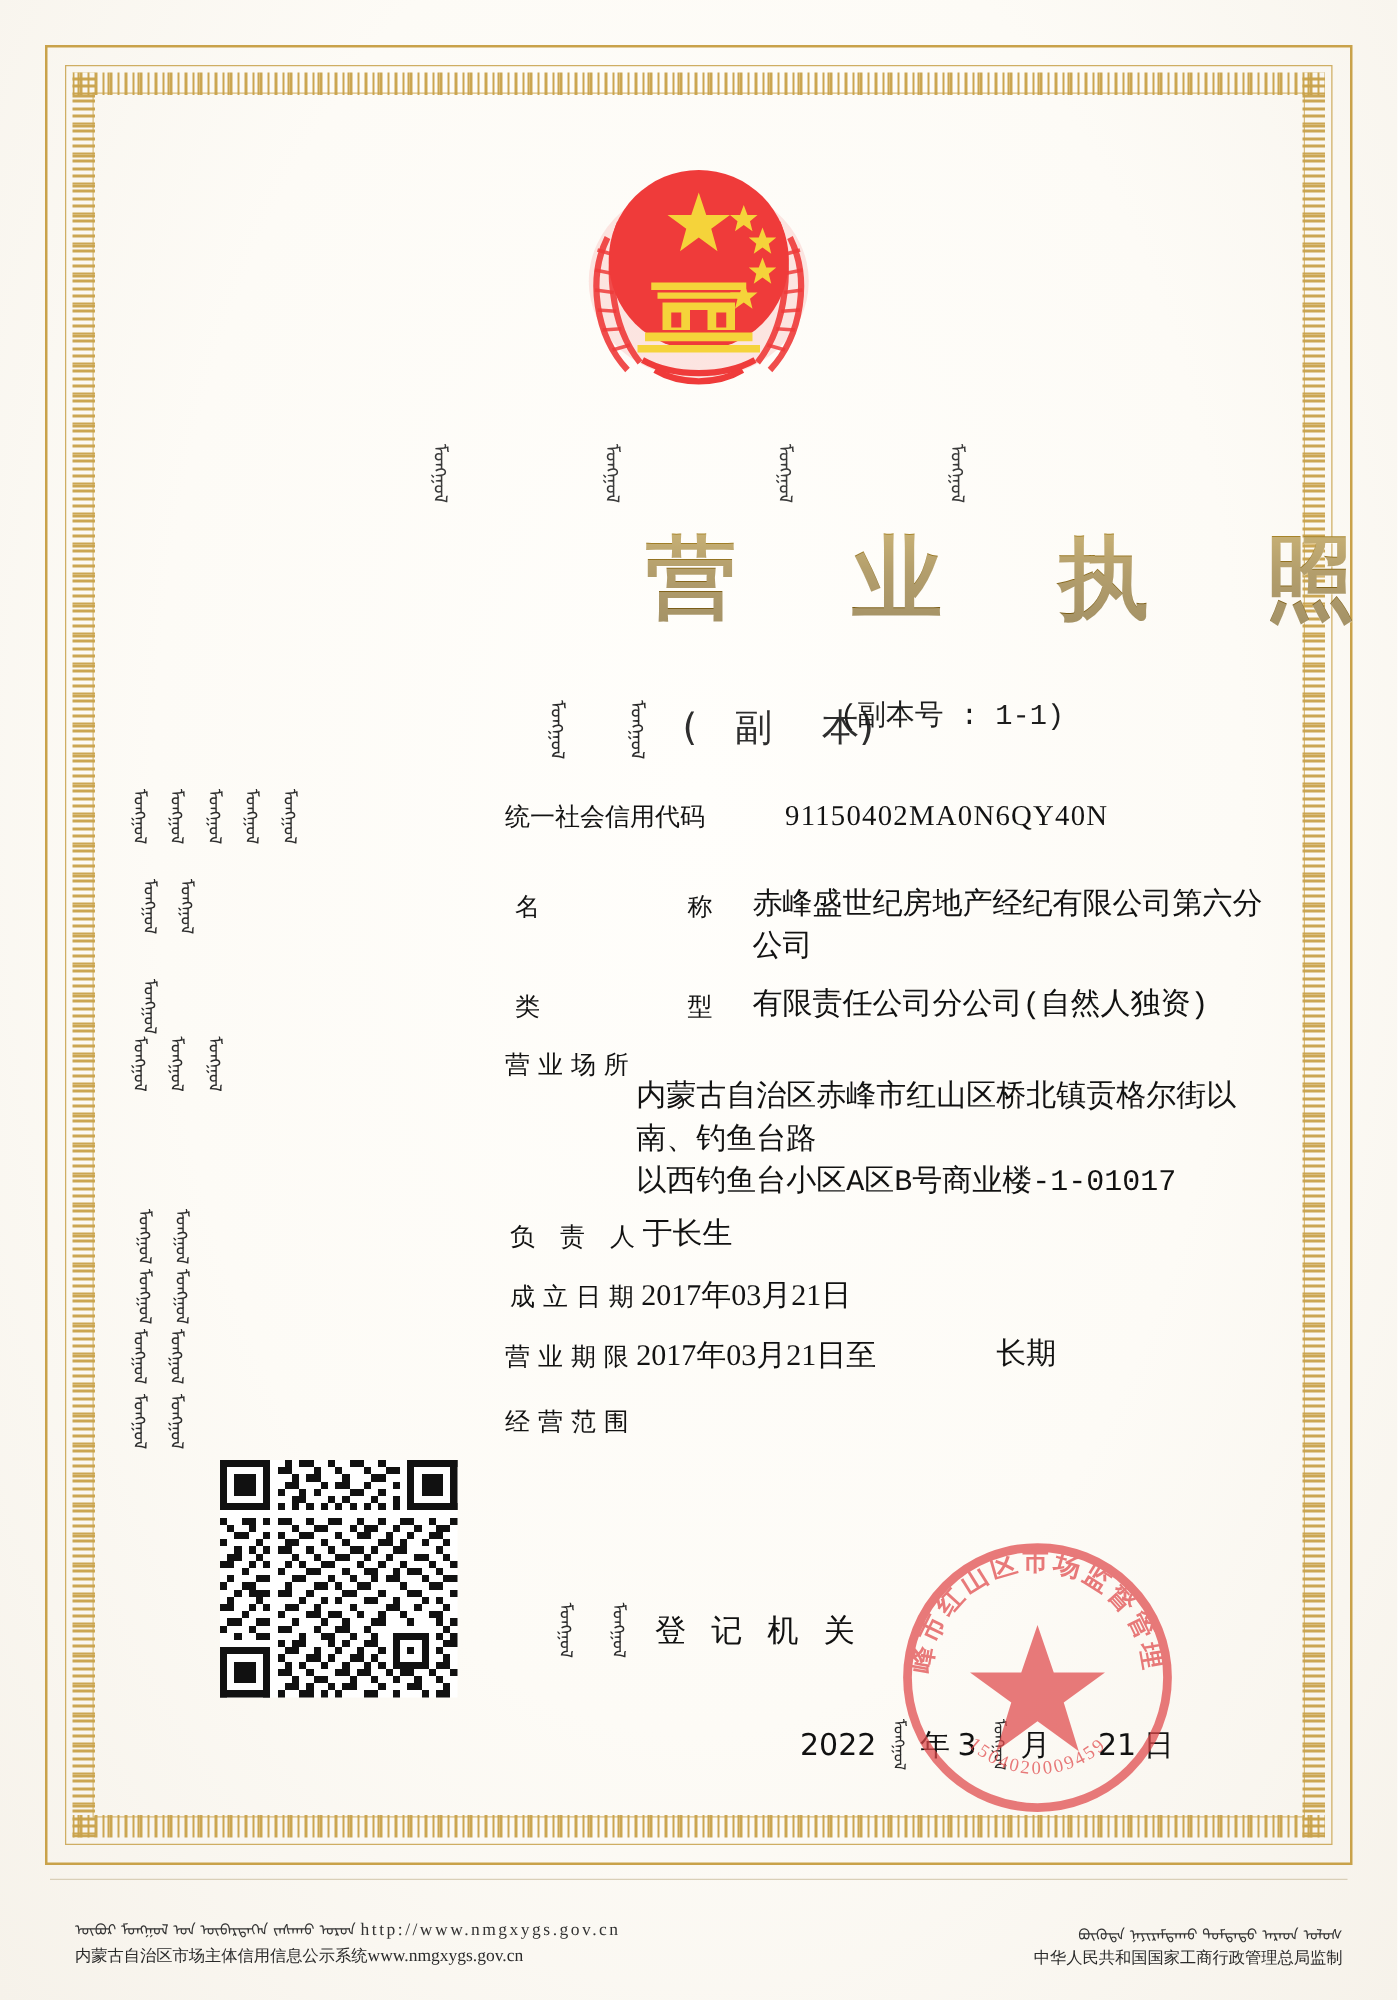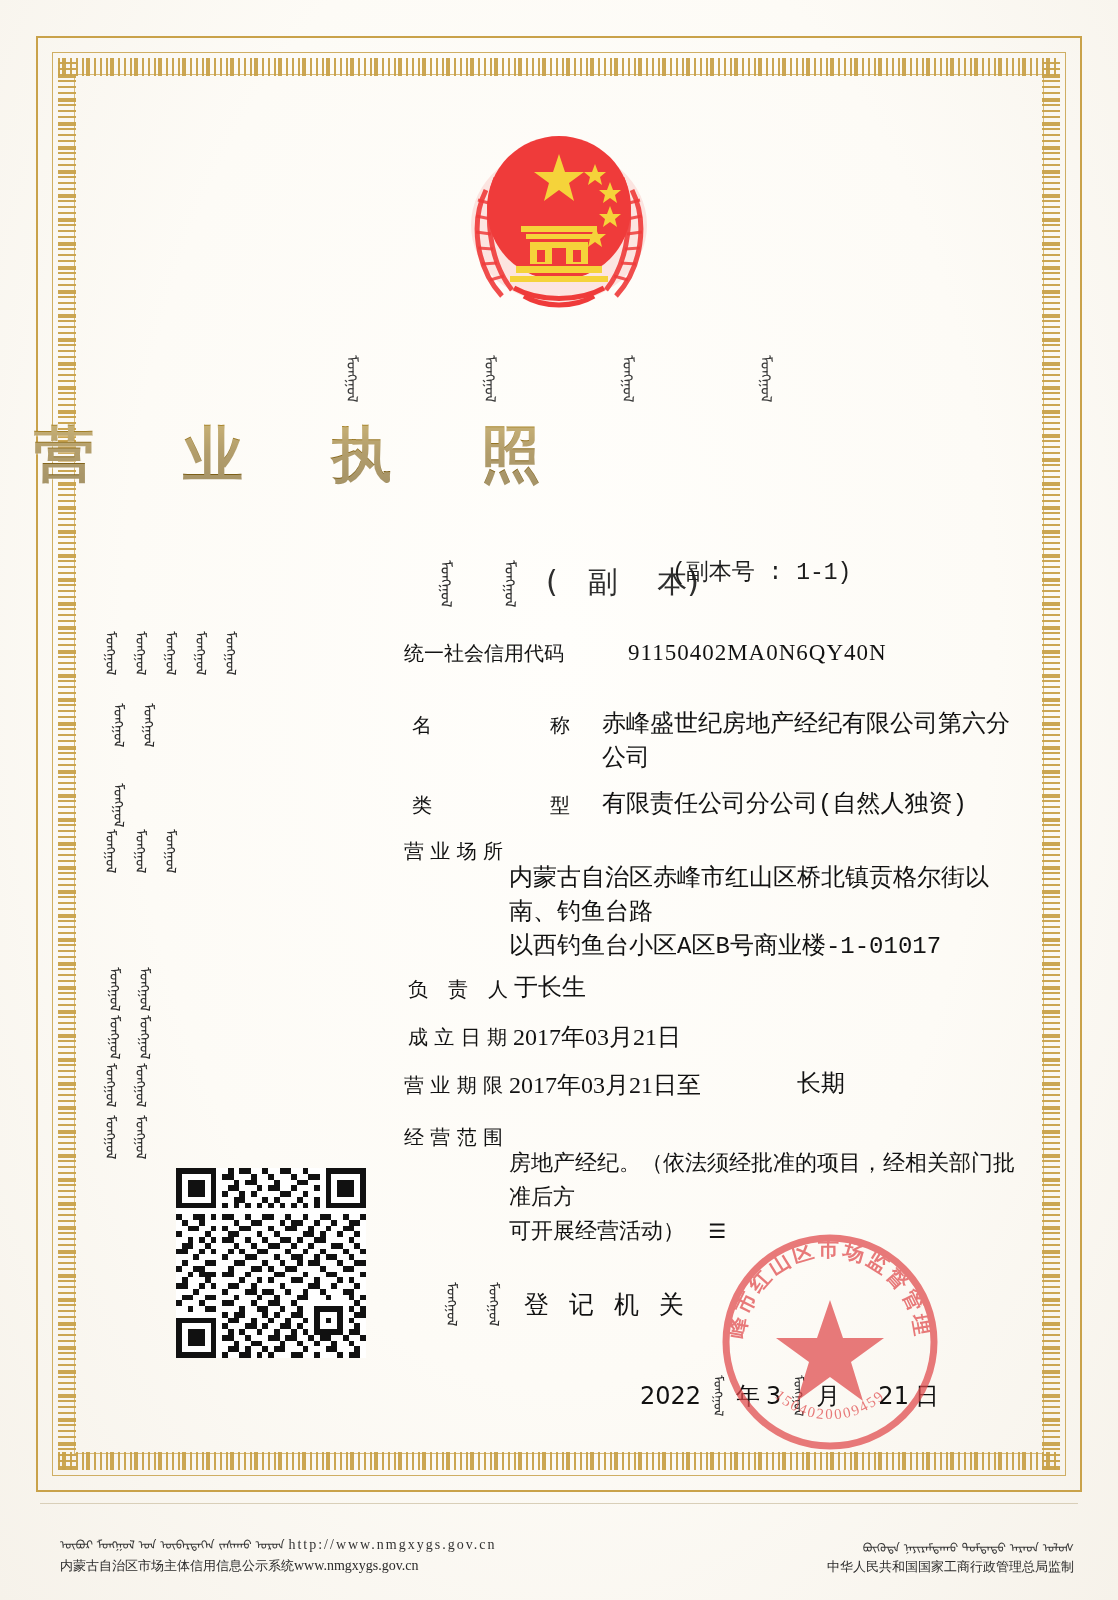--- a/index.html
+++ b/index.html
@@ -82,24 +82,24 @@
     height:40px;
   }
   .title-mong span{
     display:inline-block;margin:0 54px;
     writing-mode:vertical-lr;
     font-size:15px;color:#3a3a3a;
     font-family:"DejaVu Sans", sans-serif;
   }
   .title-main{
     position:absolute;top:415px;left:0;right:0;
-    text-align:left;
+    text-align:right;
     font-family:"DejaVu Sans", sans-serif;
     font-weight:bold;
-    font-size:60px;
+    font-size:72px;
     letter-spacing:34px;
     text-indent:34px;
     color:#8a6a1e;
     background:linear-gradient(180deg,#b4902f 0%, #8a6a1e 45%, #6f5413 100%);
     -webkit-background-clip:text;
     background-clip:text;
     -webkit-text-fill-color:transparent;
     text-shadow:0 1px 0 rgba(255,255,255,.35);
   }
   .title-sub{
@@ -356,27 +356,20 @@
       <div class="value" style="font-family:'Liberation Serif',serif;">2017年03月21日至</div>
       <div class="value" style="padding-left:96px;">长期</div>
     </div>
 
     <div class="row" style="margin-top:18px;">
       <div class="mong-col">
         <span>ᠮᠣᠩᠭᠣᠯ</span>
         <span>ᠮᠣᠩᠭᠣᠯ</span>
       </div>
       <div class="label">经 营 范 围</div>
-      <div class="value value-multi" style="flex:1;font-size:22px;">
-        <span>房地产经纪。（依法须经批准的项目，经相关部门批准后方</span>
-        <span class="scope-line2">
-          <span>可开展经营活动）</span>
-          <span class="scope-mark">☰</span>
-        </span>
-      </div>
     </div>
 
   </div>
 
   <div class="qr">
     <svg width="190" height="190" viewBox="0 0 33 33" xmlns="http://www.w3.org/2000/svg" shape-rendering="crispEdges">
       <rect width="33" height="33" fill="#ffffff"></rect>
       <g fill="#111111">
 
         <rect x="0" y="0" width="7" height="1"></rect>

